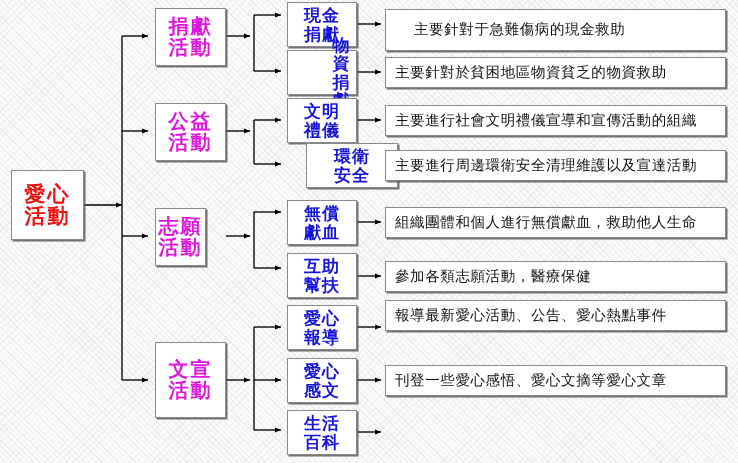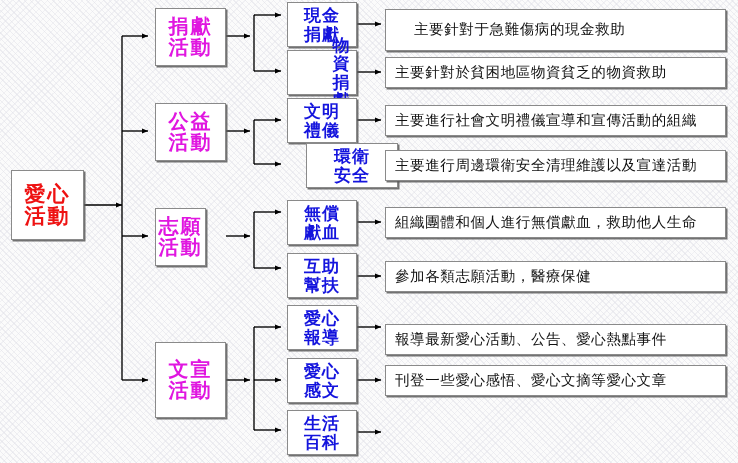--- a/index.html
+++ b/index.html
@@ -145,16 +145,16 @@
 感文</div>
   <div class="node leaf" style="left:287px;top:410px;width:70px;height:45px;">生活
 百科</div>
 
   <div class="node desc" style="left:385px;top:9px;width:341px;height:42px;padding-left:28px;">主要針對于急難傷病的現金救助</div>
   <div class="node desc" style="left:385px;top:57px;width:341px;height:31px;">主要針對於貧困地區物資貧乏的物資救助</div>
   <div class="node desc" style="left:385px;top:105px;width:341px;height:31px;">主要進行社會文明禮儀宣導和宣傳活動的組織</div>
   <div class="node desc" style="left:385px;top:207px;width:341px;height:31px;">組織團體和個人進行無償獻血，救助他人生命</div>
   <div class="node desc" style="left:385px;top:150px;width:341px;height:31px;">主要進行周邊環衛安全清理維護以及宣達活動</div>
   <div class="node desc" style="left:385px;top:261px;width:341px;height:31px;">參加各類志願活動，醫療保健</div>
-  <div class="node desc" style="left:385px;top:324px;width:341px;height:31px;">報導最新愛心活動、公告、愛心熱點事件</div>
+  <div class="node desc" style="left:385px;top:300px;width:341px;height:31px;">報導最新愛心活動、公告、愛心熱點事件</div>
   <div class="node desc" style="left:385px;top:365px;width:341px;height:31px;">刊登一些愛心感悟、愛心文摘等愛心文章</div>
 
 </div>
 
 </body></html>

